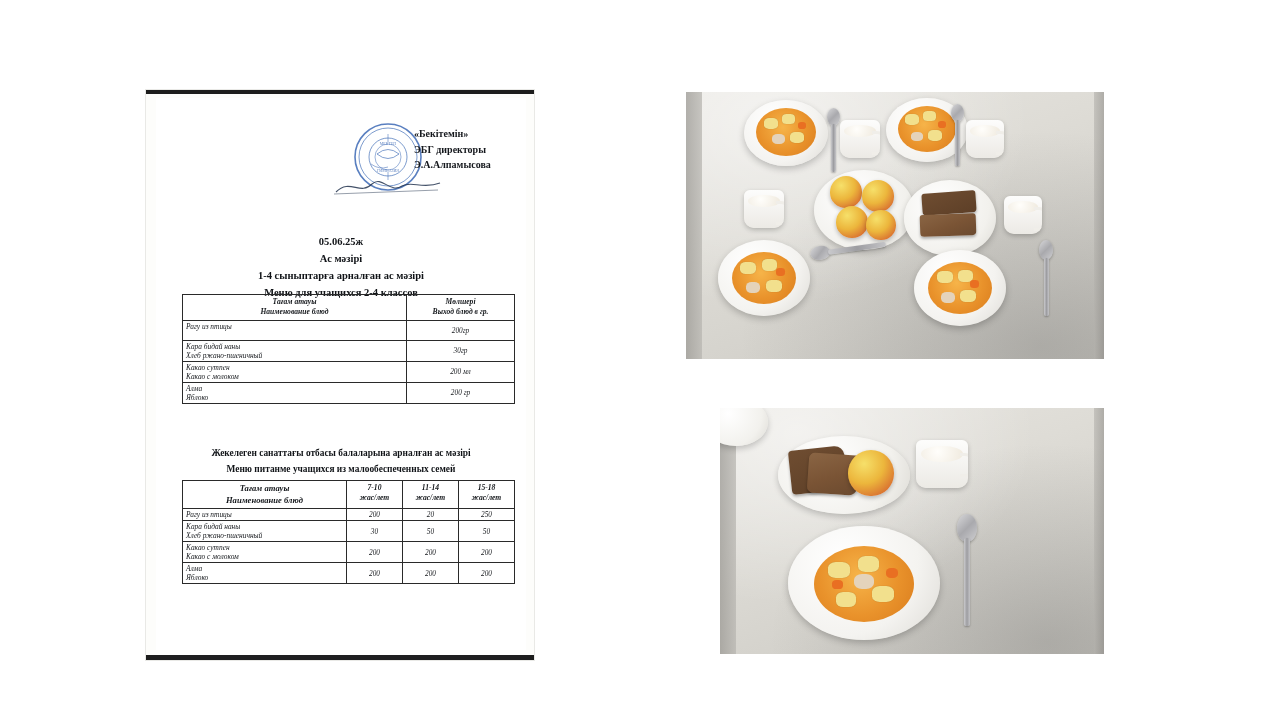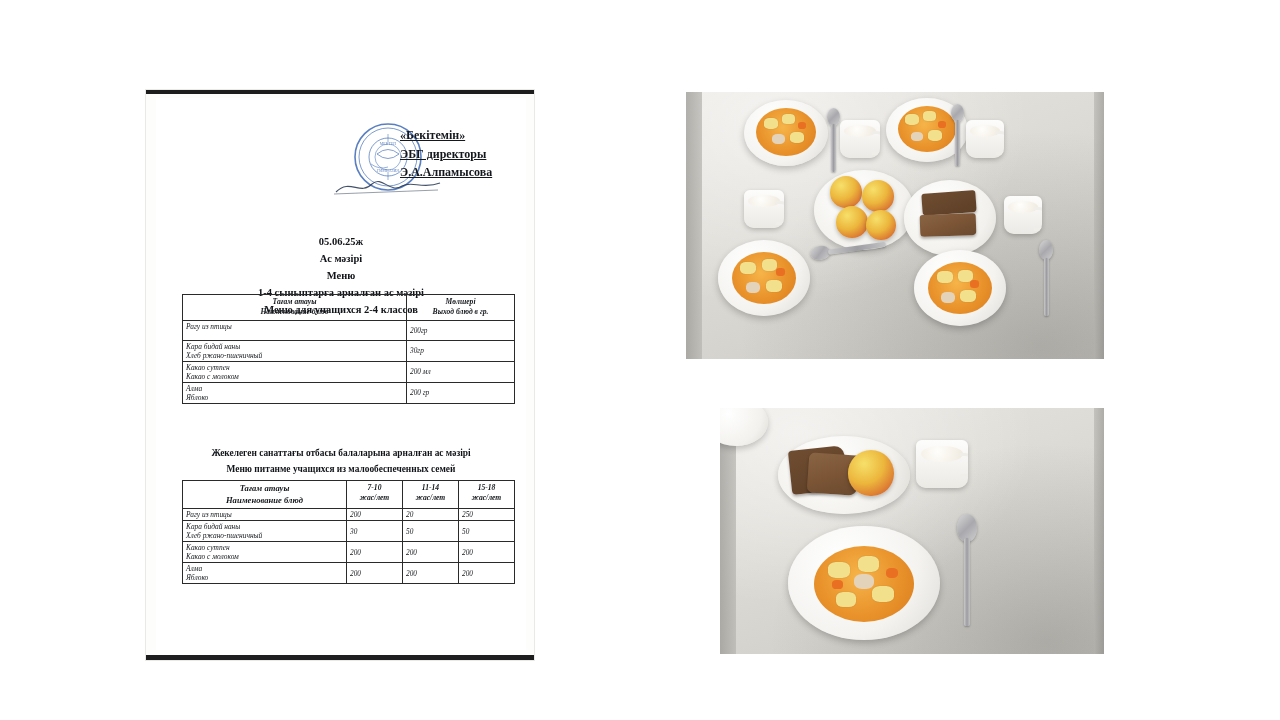--- a/index.html
+++ b/index.html
@@ -37,29 +37,28 @@
   }
   .doc-inner {
     position: absolute;
     left: 10px; top: 8px; right: 8px; bottom: 10px;
     background: #ffffff;
   }
 
   
   .approve-block {
     position: absolute;
-    left: 244px;
+    left: 258px;
     top: 28px;
     width: 130px;
     text-align: left;
-    font-size: 12px;
+    font-size: 10px;
     font-weight: bold;
     color: #14171c;
     line-height: 1.55;
-    text-decoration: underline;
   }
   .approve-block div { white-space: nowrap; }
 
   
   .stamp {
     position: absolute;
     left: 195px;
     top: 22px;
     width: 74px;
     height: 74px;
@@ -103,21 +102,21 @@
     font-weight: normal;
   }
   table.menu th {
     text-align: center;
     font-weight: bold;
     font-size: 7.6px;
     line-height: 1.35;
     padding: 2px 3px;
   }
   table.menu td.num {
-    text-align: left;
+    text-align: center;
     vertical-align: middle;
     font-size: 7.3px;
   }
   table.menu td .l2 { display:block; }
 
   
   .t1 {
     left: 26px;
     top: 196px;
     width: 332px;
@@ -325,21 +324,20 @@
 
     <div class="approve-block">
       <div>«Бекітемін»</div>
       <div>ЭБГ  директоры</div>
       <div>Э.А.Алпамысова</div>
     </div>
 
     <div class="title-block">
       <div>05.06.25ж</div>
       <div>Ас мәзірі</div>
-      <div>Меню</div>
       <div>1-4 сыныптарға арналған ас мәзірі</div>
       <div>Меню для учащихся 2-4 классов</div>
     </div>
 
     <table class="menu t1">
       <colgroup>
           <col class="c-name">
           <col class="c-out">
         </colgroup>
       <thead>

